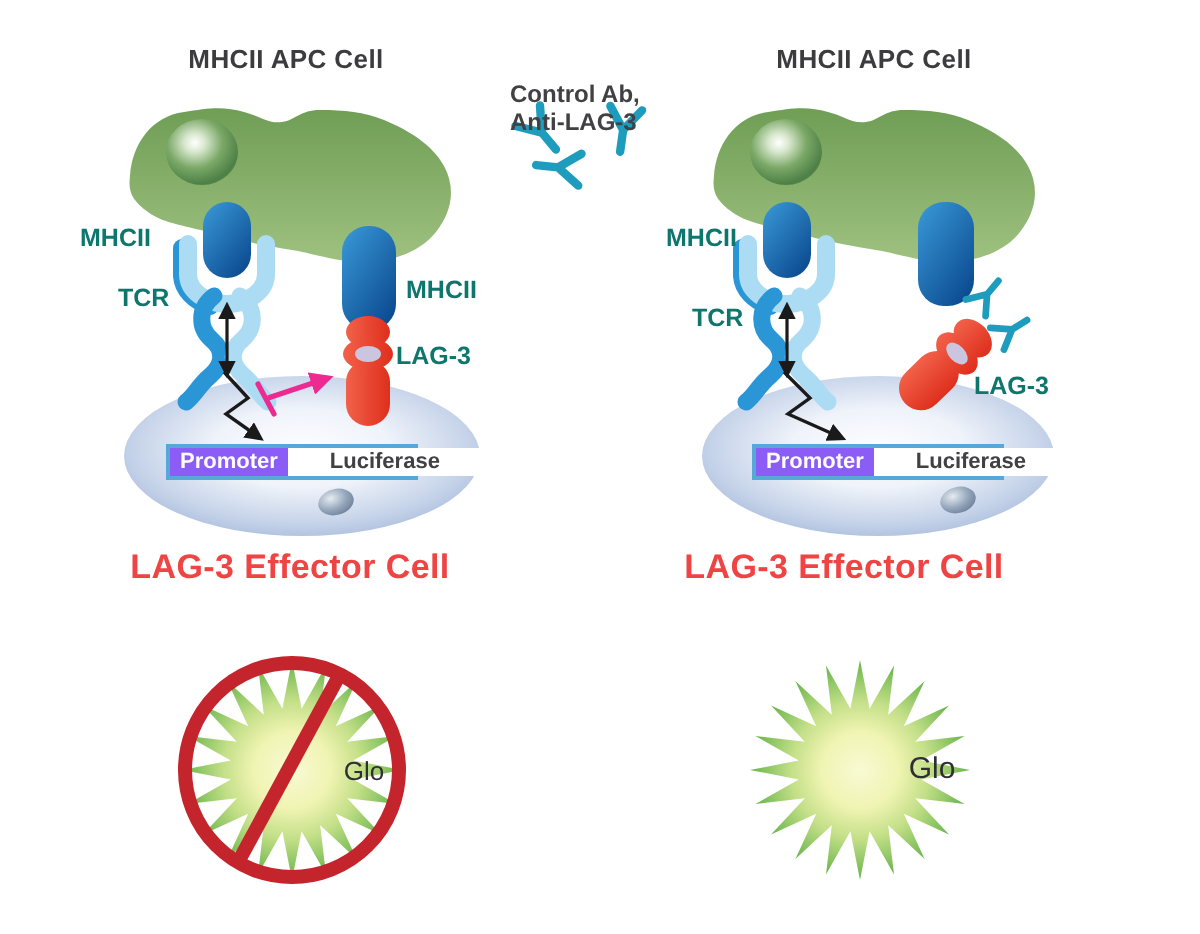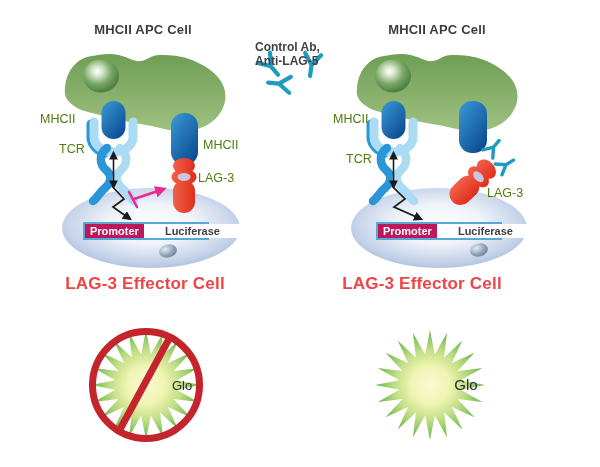--- a/index.html
+++ b/index.html
@@ -4,30 +4,30 @@
 <style>
   html,body{margin:0;padding:0;}
   body{font-family:"Liberation Sans",sans-serif;}
   .stage{
     position:relative;width:600px;height:467px;background:#ffffff;overflow:hidden;
   }
   .stage svg{position:absolute;left:0;top:0;}
   .txt{position:absolute;white-space:nowrap;color:#48484a;}
   .apc-title{font-size:13px;font-weight:700;color:#3c3c3e;transform:translateX(-50%);letter-spacing:.2px;}
   .eff-title{font-size:17px;font-weight:700;color:#ef4444;transform:translateX(-50%);letter-spacing:.2px;}
-  .rec-label{font-size:12.5px;font-weight:400;color:#4d7c0f;}
+  .rec-label{font-size:12.5px;font-weight:700;color:#0f766e;}
   .glo{font-weight:400;color:#2f2f31;transform:translateX(-50%);margin-left:36px;}
   .glo-left{font-size:13px;}
   .glo-right{font-size:15px;}
   .annot{font-size:12px;font-weight:600;color:#414042;line-height:14px;white-space:nowrap;position:absolute;margin-top:20px;}
   .plbox{
     position:absolute;display:flex;height:18px;box-sizing:border-box;
     border:2px solid #57a7d9;background:#ffffff;font-size:11px;font-weight:700;
   }
-  .plbox .prom{background:#be185d;color:#ffffff;display:flex;align-items:center;justify-content:center;padding:0 5px;}
+  .plbox .prom{background:#8b5cf6;color:#ffffff;display:flex;align-items:center;justify-content:center;padding:0 5px;}
   .plbox .luc{background:#ffffff;color:#414042;display:flex;align-items:center;justify-content:center;padding:0 21px;}
 </style>
 </head>
 <body>
 
 <div class="stage">
 
   <svg width="600" height="467" viewBox="0 0 600 467">
     <defs>
       <linearGradient id="gGreen" x1="0" y1="0" x2="0" y2="1">
@@ -156,21 +156,21 @@
     <g>
       <use href="#star20" transform="translate(430,385)" fill="url(#gStar)"></use>
     </g>
   </svg>
 
   <div class="txt apc-title" style="left:143px;top:22px;">MHCII APC Cell</div>
   <div class="txt apc-title" style="left:437px;top:22px;">MHCII APC Cell</div>
 
   <div class="annot" style="left:255px;top:20px;">
     <div>Control Ab,</div>
-    <div>Anti-LAG-5</div>
+    <div>Anti-LAG-3</div>
   </div>
 
   <div class="txt rec-label" style="left:40px;top:112px;">MHCII</div>
   <div class="txt rec-label" style="left:59px;top:142px;">TCR</div>
   <div class="txt rec-label" style="left:203px;top:138px;">MHCII</div>
   <div class="txt rec-label" style="left:198px;top:171px;">LAG-3</div>
 
   <div class="txt rec-label" style="left:333px;top:112px;">MHCII</div>
   <div class="txt rec-label" style="left:346px;top:152px;">TCR</div>
   <div class="txt rec-label" style="left:487px;top:186px;">LAG-3</div>

